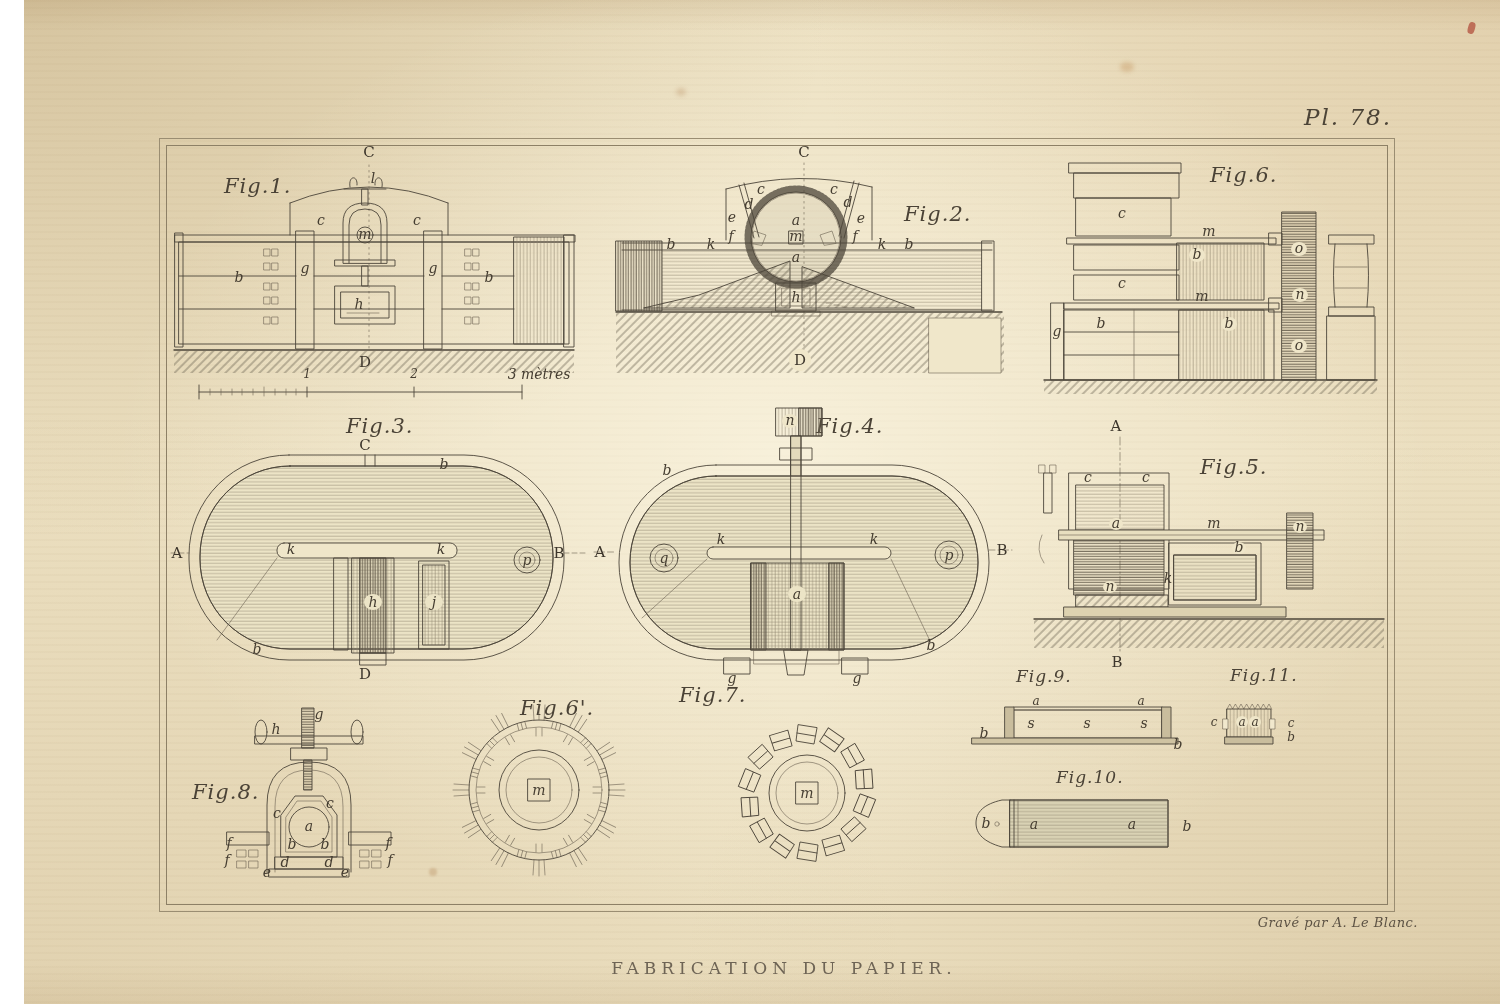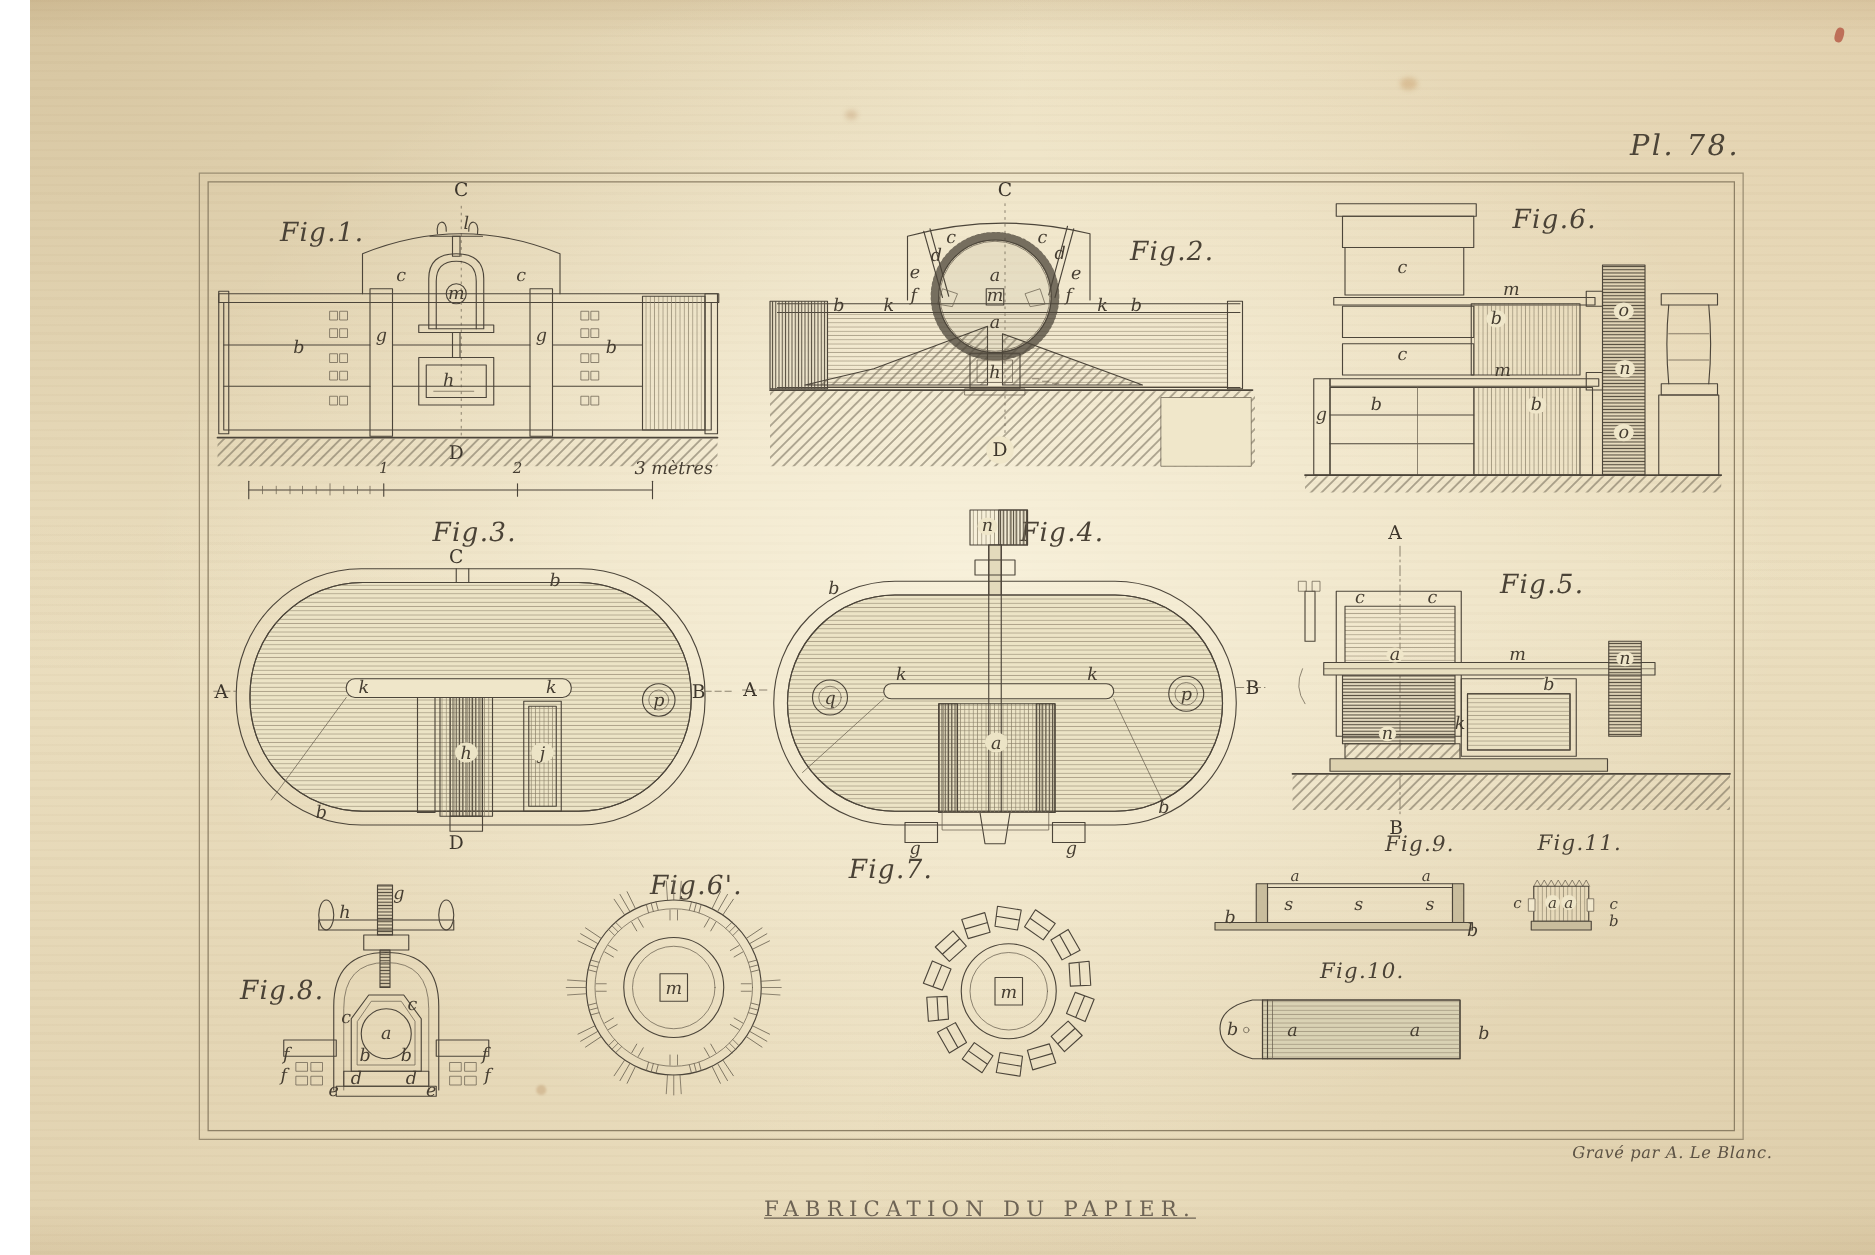--- a/index.html
+++ b/index.html
@@ -18,21 +18,21 @@
   .spot{position:absolute;border-radius:50%;pointer-events:none;}
   .frame{position:absolute;pointer-events:none;}
   .frame.outer{left:135px;top:138px;width:1234px;height:772px;border:1px solid #9a8d72;}
   .frame.inner{left:142px;top:145px;width:1220px;height:758px;border:1px solid #8d8066;}
   .plate-number{position:absolute;left:1280px;top:104px;font:italic 23px "DejaVu Serif",serif;color:#4c4437;letter-spacing:2px;}
   .fig-title{position:absolute;font:italic 21px "DejaVu Serif",serif;color:#4a4236;letter-spacing:1px;white-space:nowrap;}
   .fig-title.small{font-size:17px;}
   .credit{position:absolute;left:1164px;top:915px;width:230px;text-align:right;
     font:italic 13px "DejaVu Serif",serif;color:#5c5244;letter-spacing:.5px;}
   .caption{position:absolute;left:490px;top:958px;width:540px;text-align:center;
-    font:17px "DejaVu Serif",serif;color:#6e6455;letter-spacing:5px;text-decoration:underline;}
+    font:17px "DejaVu Serif",serif;color:#6e6455;letter-spacing:5px;}
   svg.fig{position:absolute;overflow:visible;}
   .ink{stroke:#4c453a;fill:none;stroke-width:.9;stroke-linecap:round;stroke-linejoin:round;}
   .ink .thin{stroke-width:.6;stroke:#6b6252;}
   .ink .thick{stroke-width:1.4;}
   svg text{stroke:none;text-anchor:middle;}
   svg text.lbl{font:italic 14px "DejaVu Serif",serif;fill:#453d31;}
   svg text.axis{font:15px "DejaVu Serif",serif;fill:#3d362c;}
   svg text.sm{font:italic 12px "DejaVu Serif",serif;fill:#453d31;}
 </style>
 </head>
@@ -159,21 +159,21 @@
         <line x1="104" y1="27" x2="104" y2="33"></line>
       </g>
     </g>
     <g>
       <text class="sm" x="115" y="16">1</text>
       <text class="sm" x="222" y="16">2</text>
       <text class="lbl" x="347" y="17">3 mètres</text>
     </g>
   </svg>
 
-  <div class="fig-title" style="left:880px;top:189px">Fig.2.</div>
+  <div class="fig-title" style="left:880px;top:202px">Fig.2.</div>
   <svg class="fig" style="left:580px;top:145px" width="410" height="235" viewBox="0 0 410 235">
     <g class="ink">
       <line x1="200" y1="18" x2="200" y2="208" stroke-dasharray="1.5,4" class="thin"></line>
       <rect x="58" y="106" width="320" height="59" fill="url(#phl)" stroke="none"></rect>
       <line x1="18" y1="98" x2="388" y2="98"></line>
         <line x1="18" y1="105" x2="388" y2="105"></line>
       <line x1="18" y1="165" x2="388" y2="165"></line>
       <rect x="12" y="96" width="46" height="70" fill="url(#pvld)"></rect>
       <rect x="378" y="96" width="12" height="70"></rect>
       <path d="M40,163 L186,163 L186,116 L95,150 Z" fill="url(#ph)"></path>
@@ -531,21 +531,21 @@
       <text class="lbl" x="18" y="165">f</text>
       <text class="lbl" x="179" y="148">f</text>
       <text class="lbl" x="181" y="165">f</text>
       <text class="lbl" x="76" y="167">d</text>
       <text class="lbl" x="120" y="167">d</text>
       <text class="lbl" x="58" y="177">e</text>
       <text class="lbl" x="136" y="177">e</text>
     </g>
   </svg>
 
-  <div class="fig-title small" style="left:1084px;top:666px">Fig.9.</div>
+  <div class="fig-title small" style="left:992px;top:666px">Fig.9.</div>
   <svg class="fig" style="left:945px;top:695px" width="230" height="60" viewBox="0 0 230 60">
     <g class="ink">
       <line x1="45" y1="12" x2="193" y2="12"></line>
         <line x1="45" y1="15" x2="193" y2="15" class="thin"></line>
       <rect x="45" y="15" width="148" height="28"></rect>
       <rect x="36" y="12" width="9" height="33" fill="#c9bd9d"></rect>
       <rect x="193" y="12" width="9" height="33" fill="#c9bd9d"></rect>
       <rect x="3" y="43" width="206" height="6" fill="#cfc3a2"></rect>
     </g>
     <g>

